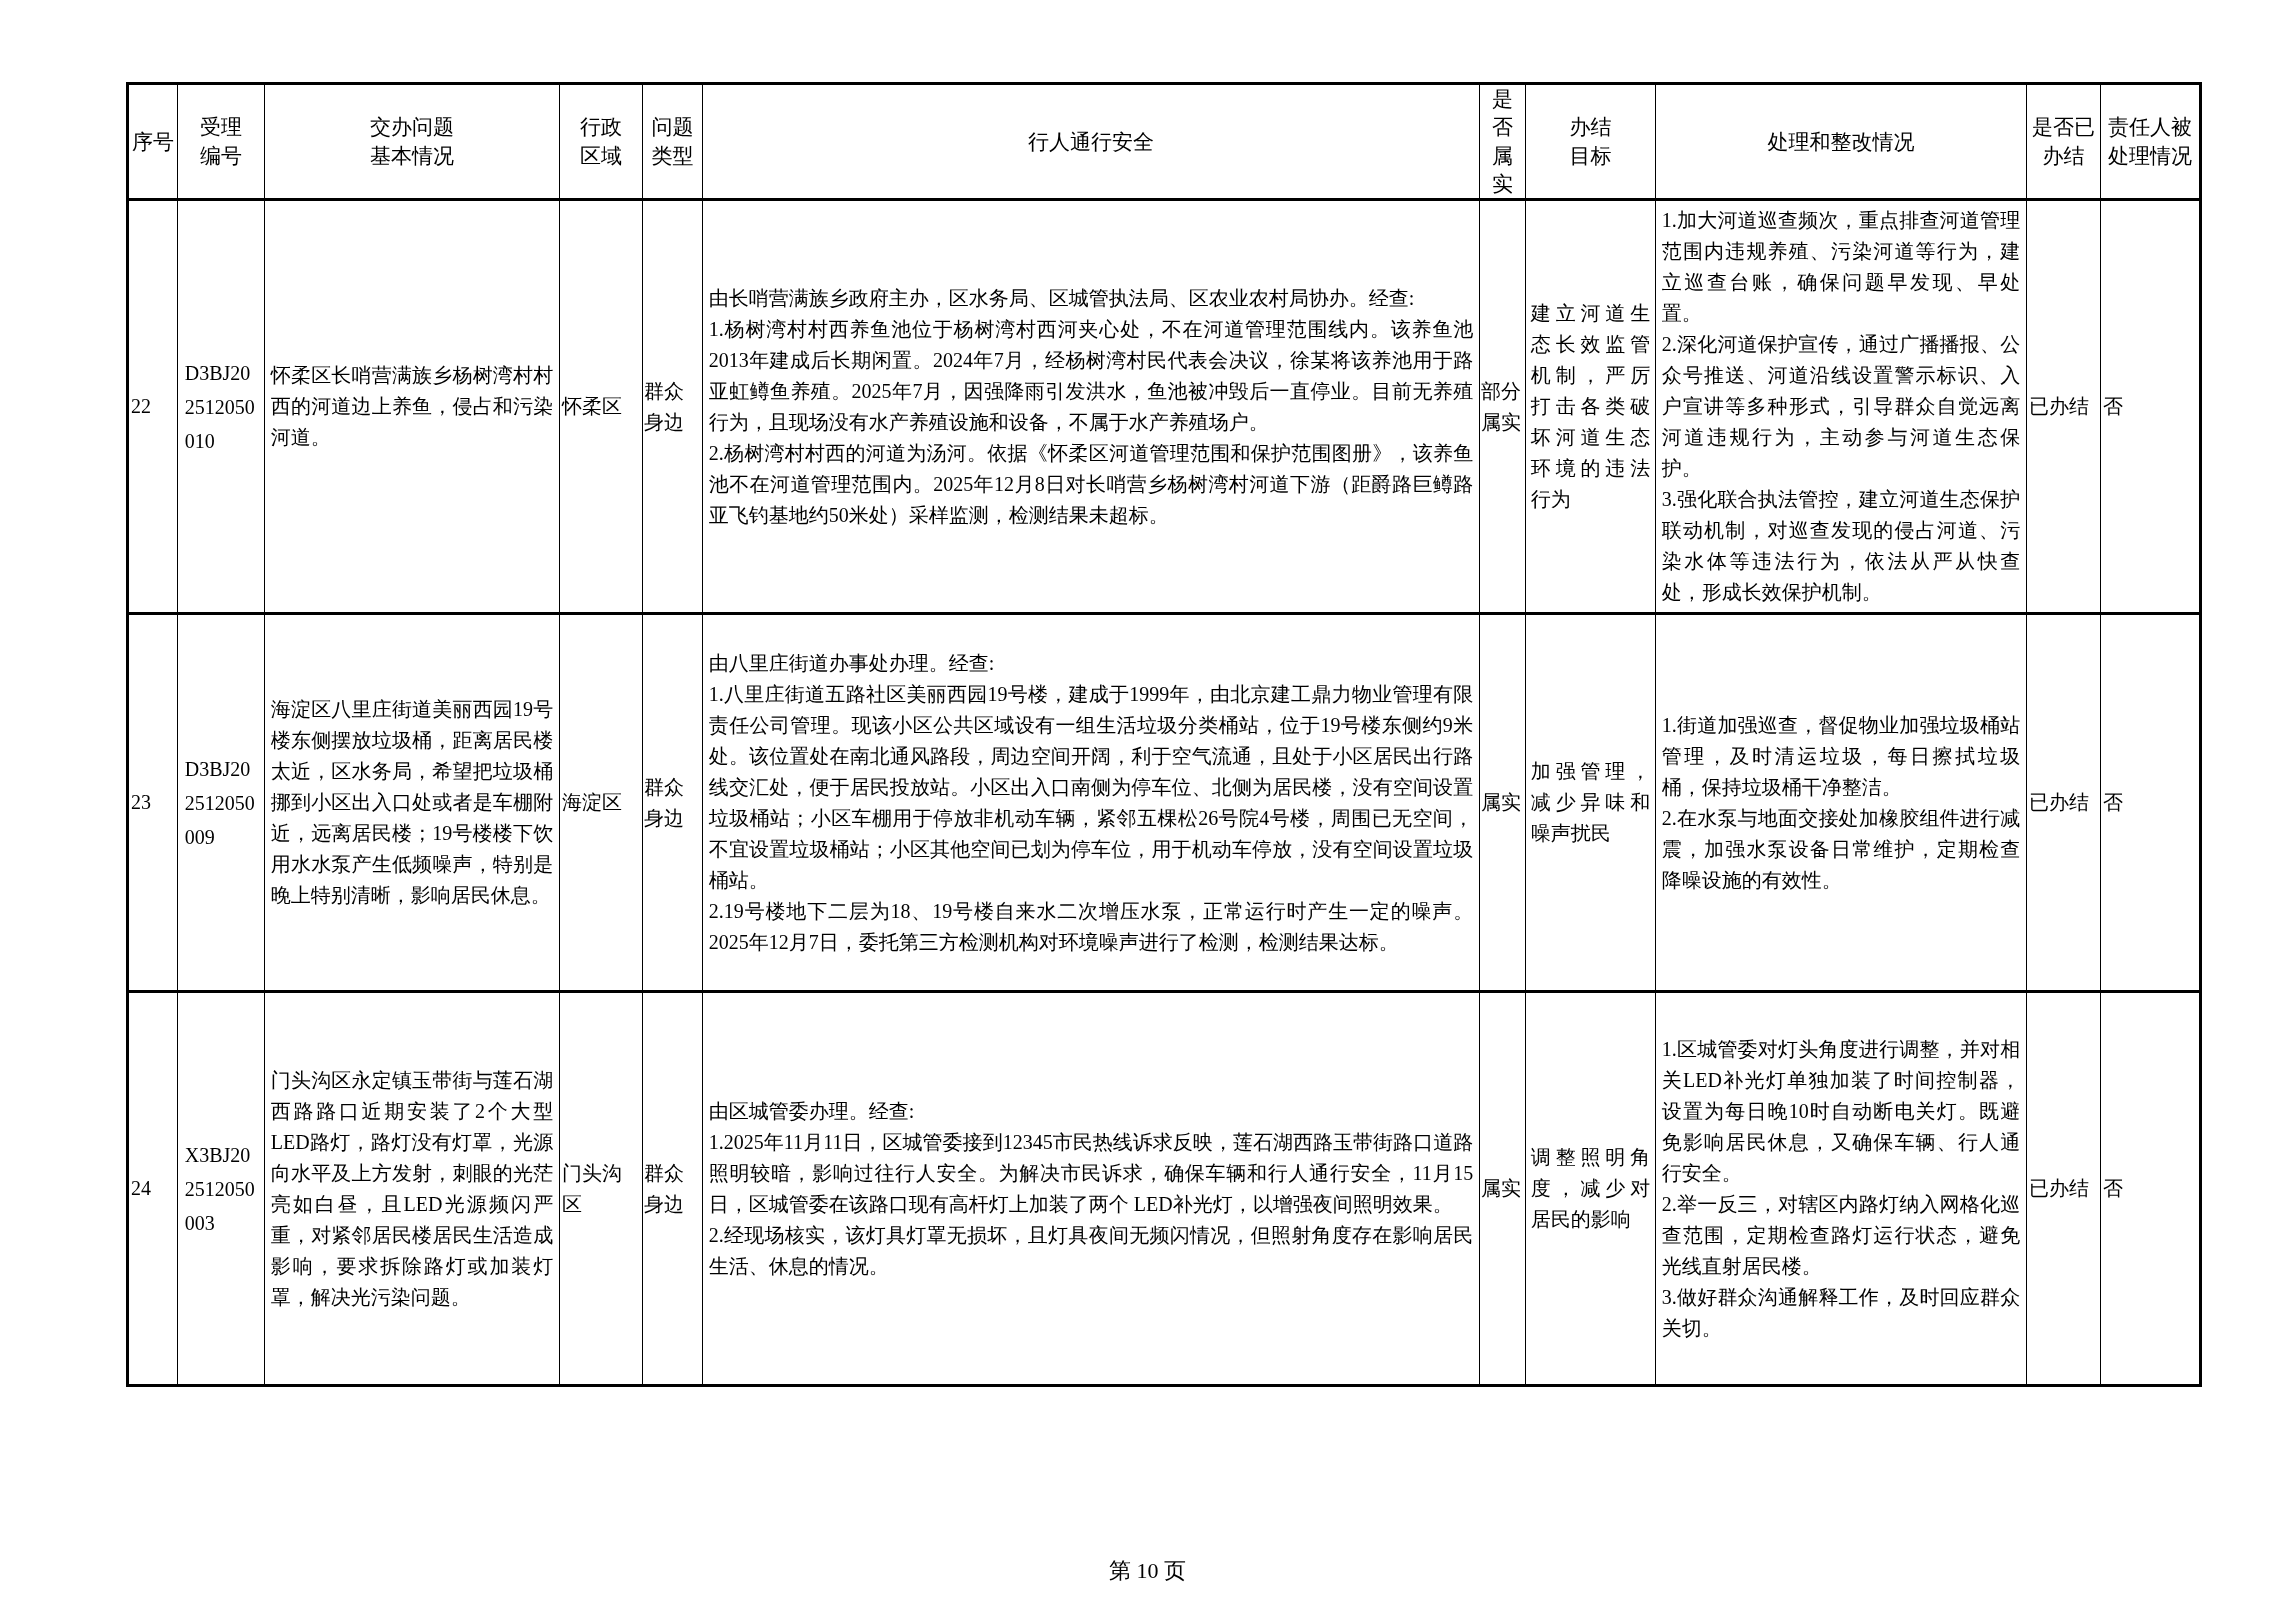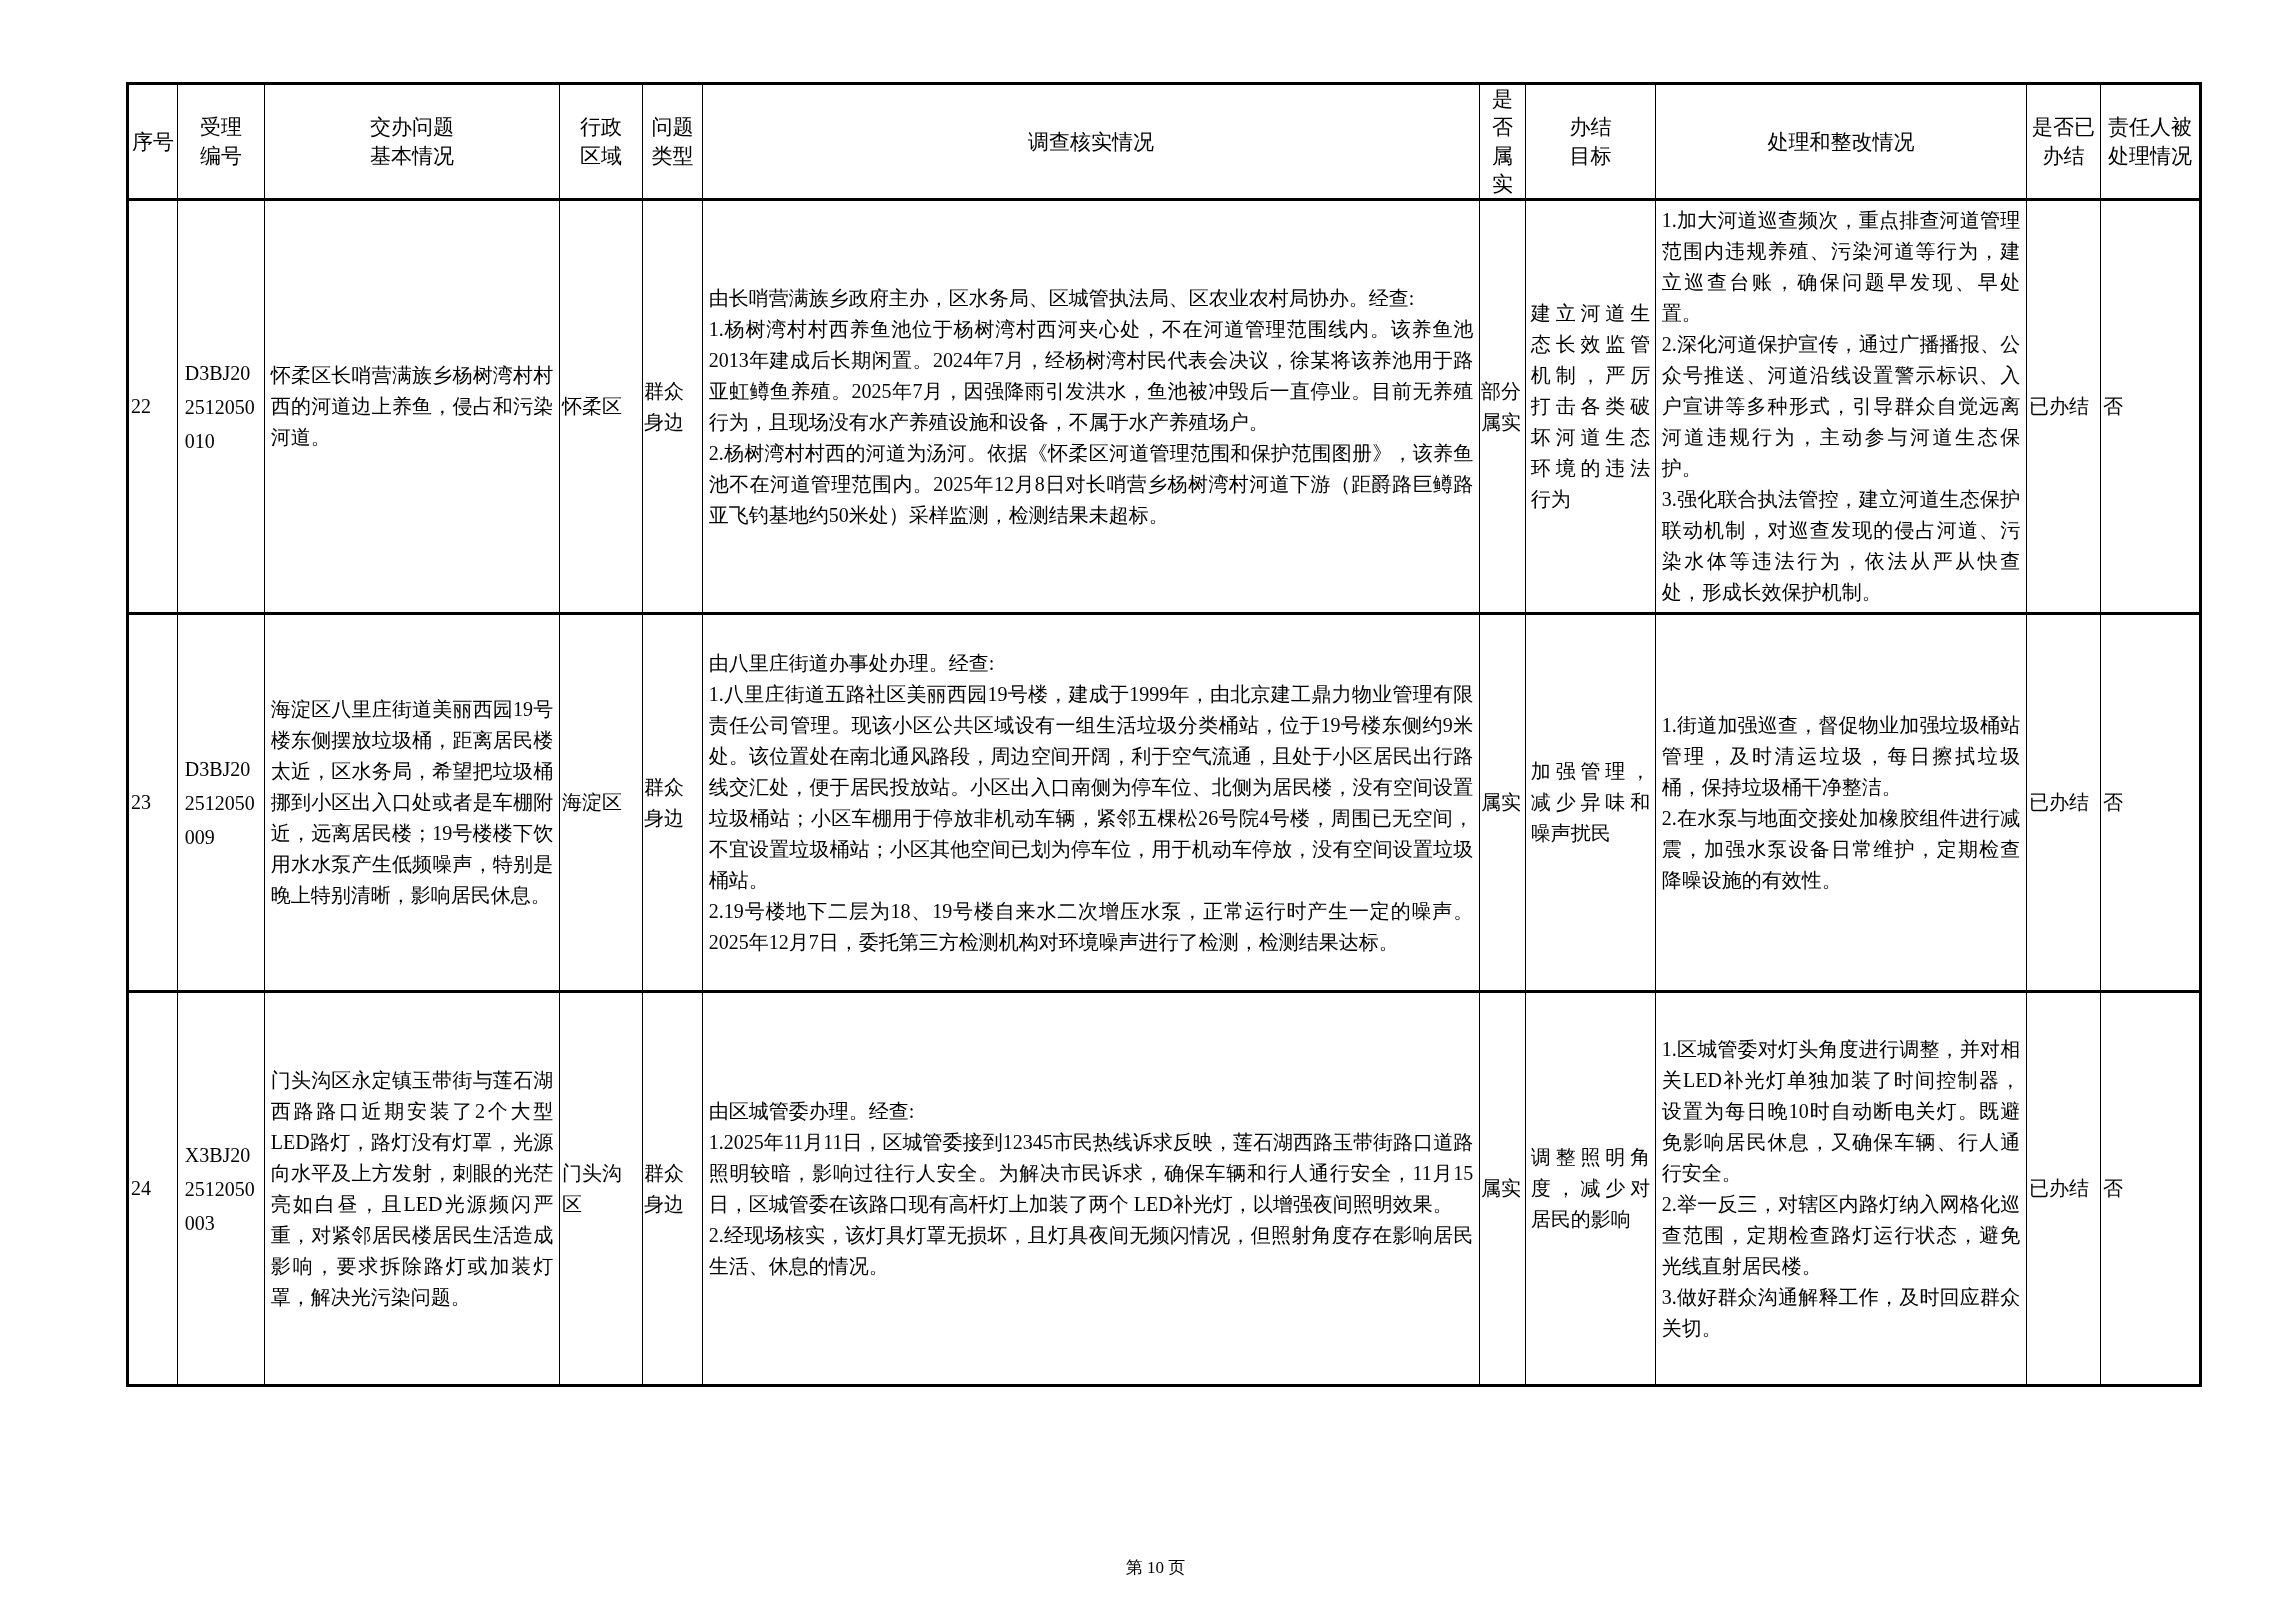--- a/index.html
+++ b/index.html
@@ -32,21 +32,21 @@
     font-size:20px;line-height:31px;
     white-space:pre-wrap;
   }
   td.c-center{text-align:left;padding:0 1.9px;}
   td.c-just{text-align:justify;padding:3.9px 5.8px;font-family:Liberation Serif, serif;}
   td.c-id{word-break:break-all;padding:0 6.7px;line-height:34px;}
   td.c-goal{text-align:justify;padding:3.9px 4.8px;}
   td.c-narrow{text-align:left;padding:0 1px;}
   .page-footer{
     position:absolute;top:1556px;left:50%;transform:translateX(-50%);
-    font-size:17px;white-space:pre;margin-left:8px;
+    font-size:22px;white-space:pre;
   }
 </style>
 </head>
 <body>
 
 <table class="ledger">
   <colgroup>
     <col style="width:50px">
       <col style="width:87px">
       <col style="width:295px">
@@ -63,21 +63,21 @@
     <tr>
       <th>序号</th>
       <th>受理
 编号</th>
       <th>交办问题
 基本情况</th>
       <th>行政
 区域</th>
       <th>问题
 类型</th>
-      <th>调查核实情况</th>
+      <th>行人通行安全</th>
       <th>是否
 属实</th>
       <th>办结
 目标</th>
       <th>处理和整改情况</th>
       <th>是否已
 办结</th>
       <th>责任人被
 处理情况</th>
     </tr>

